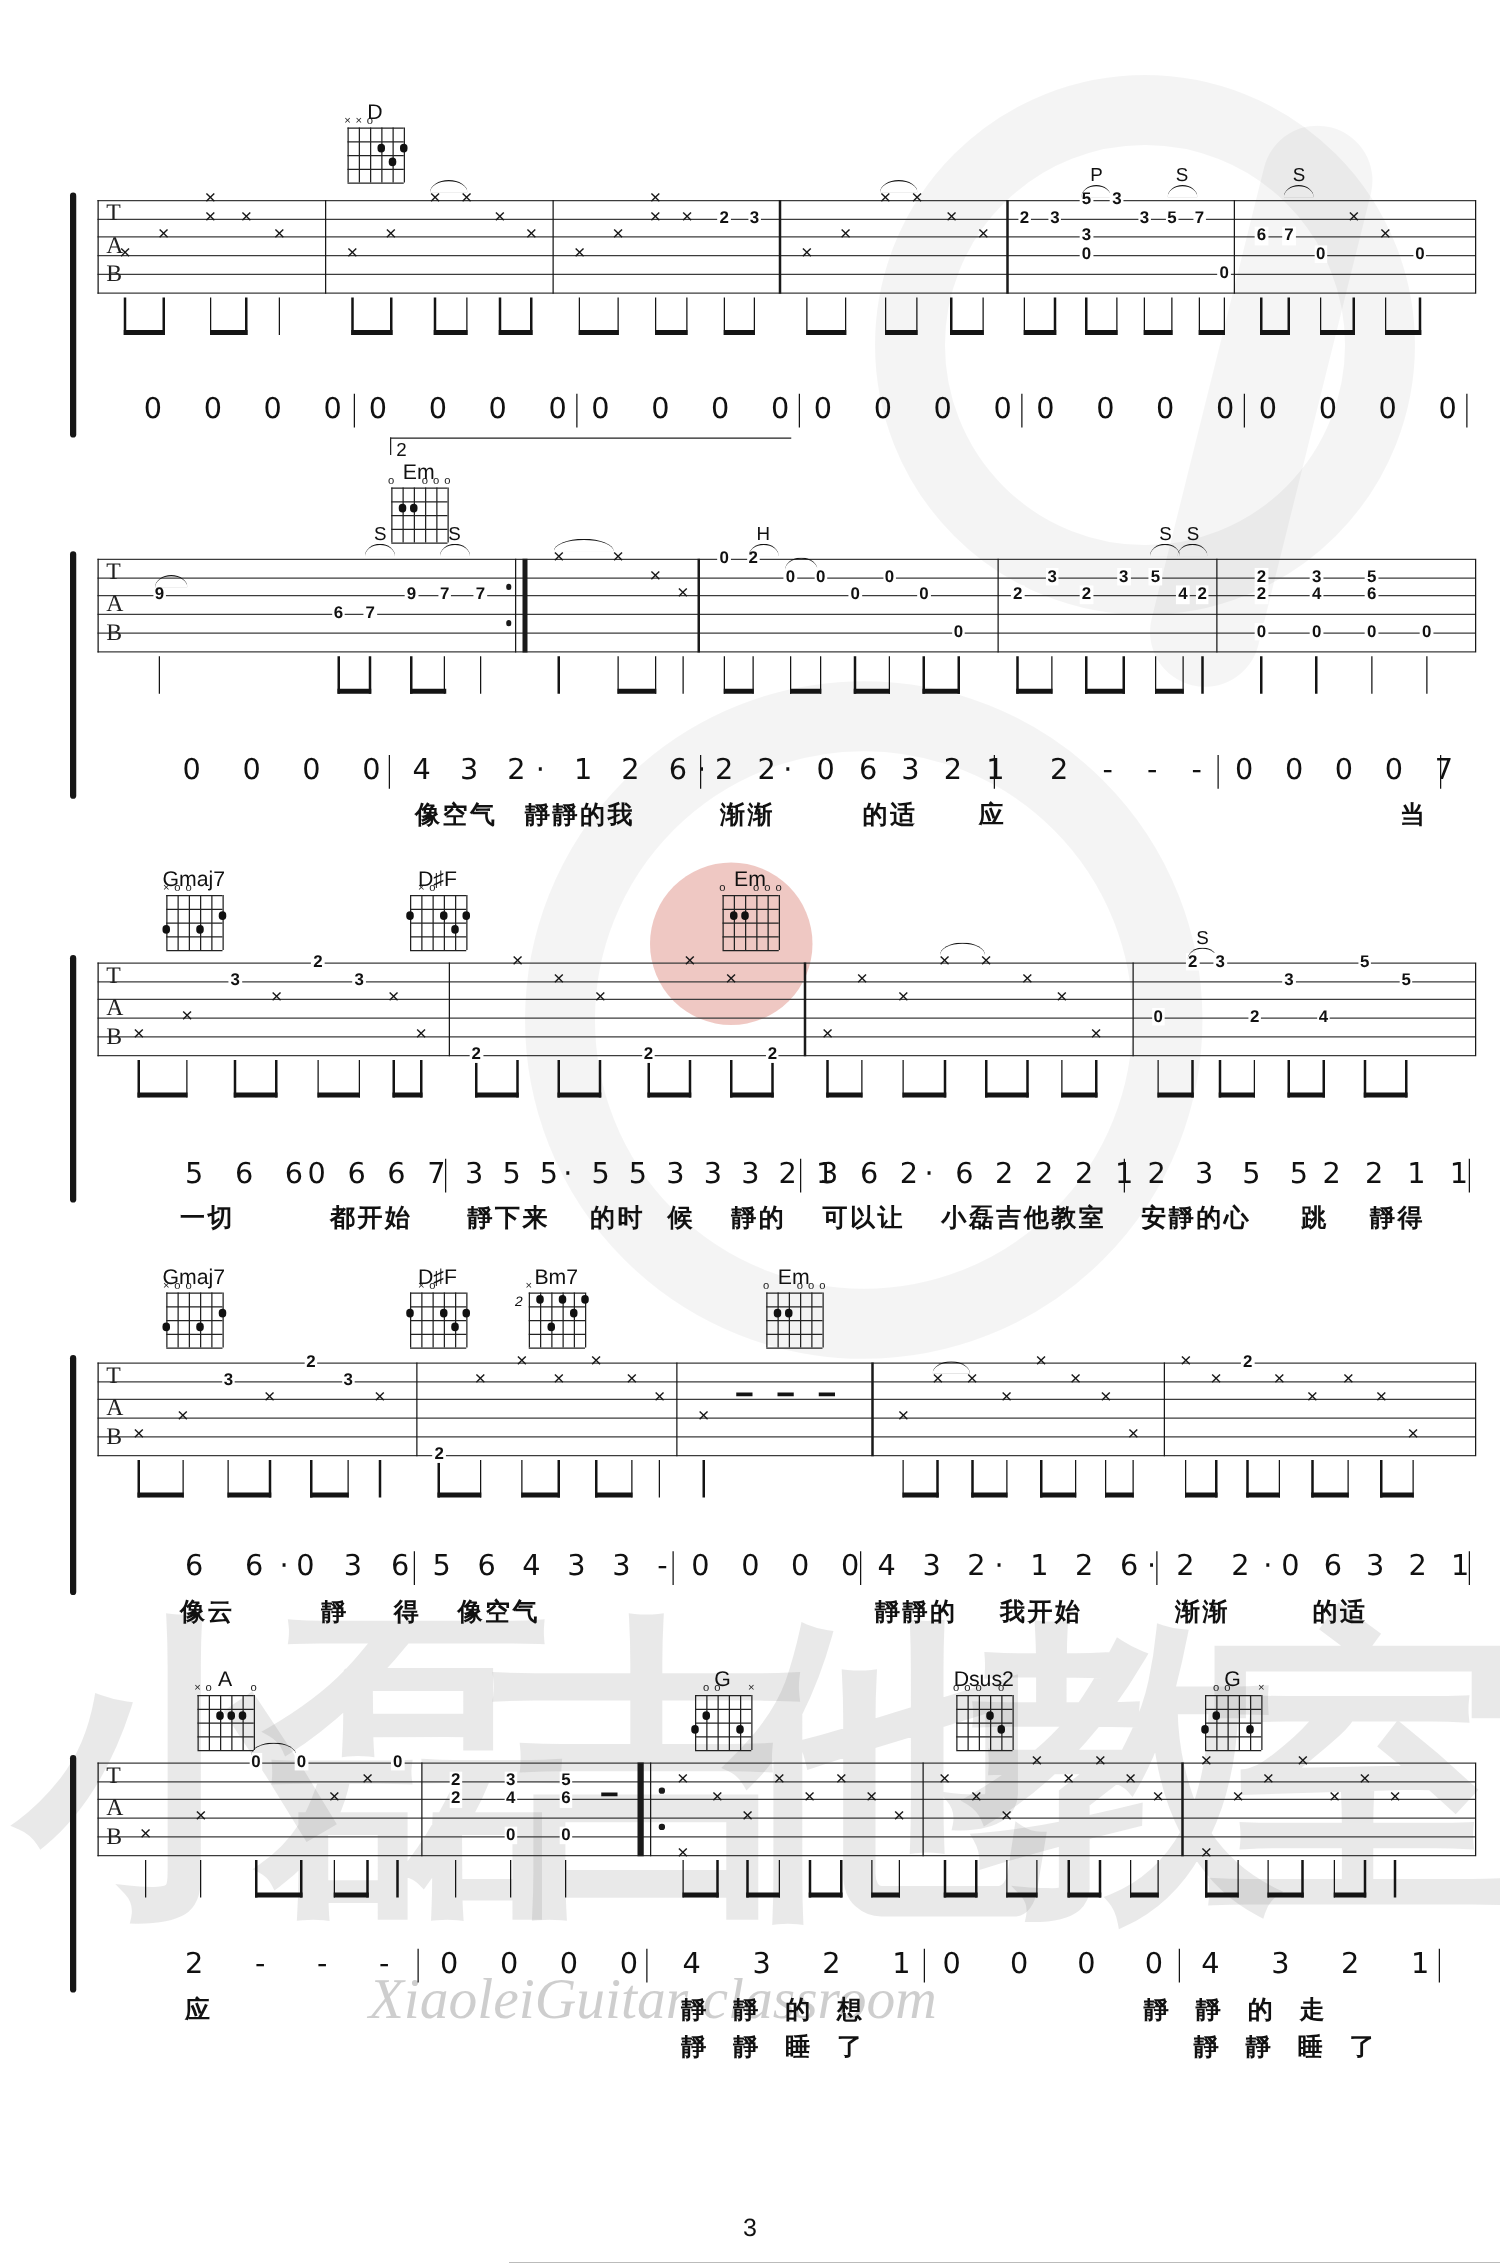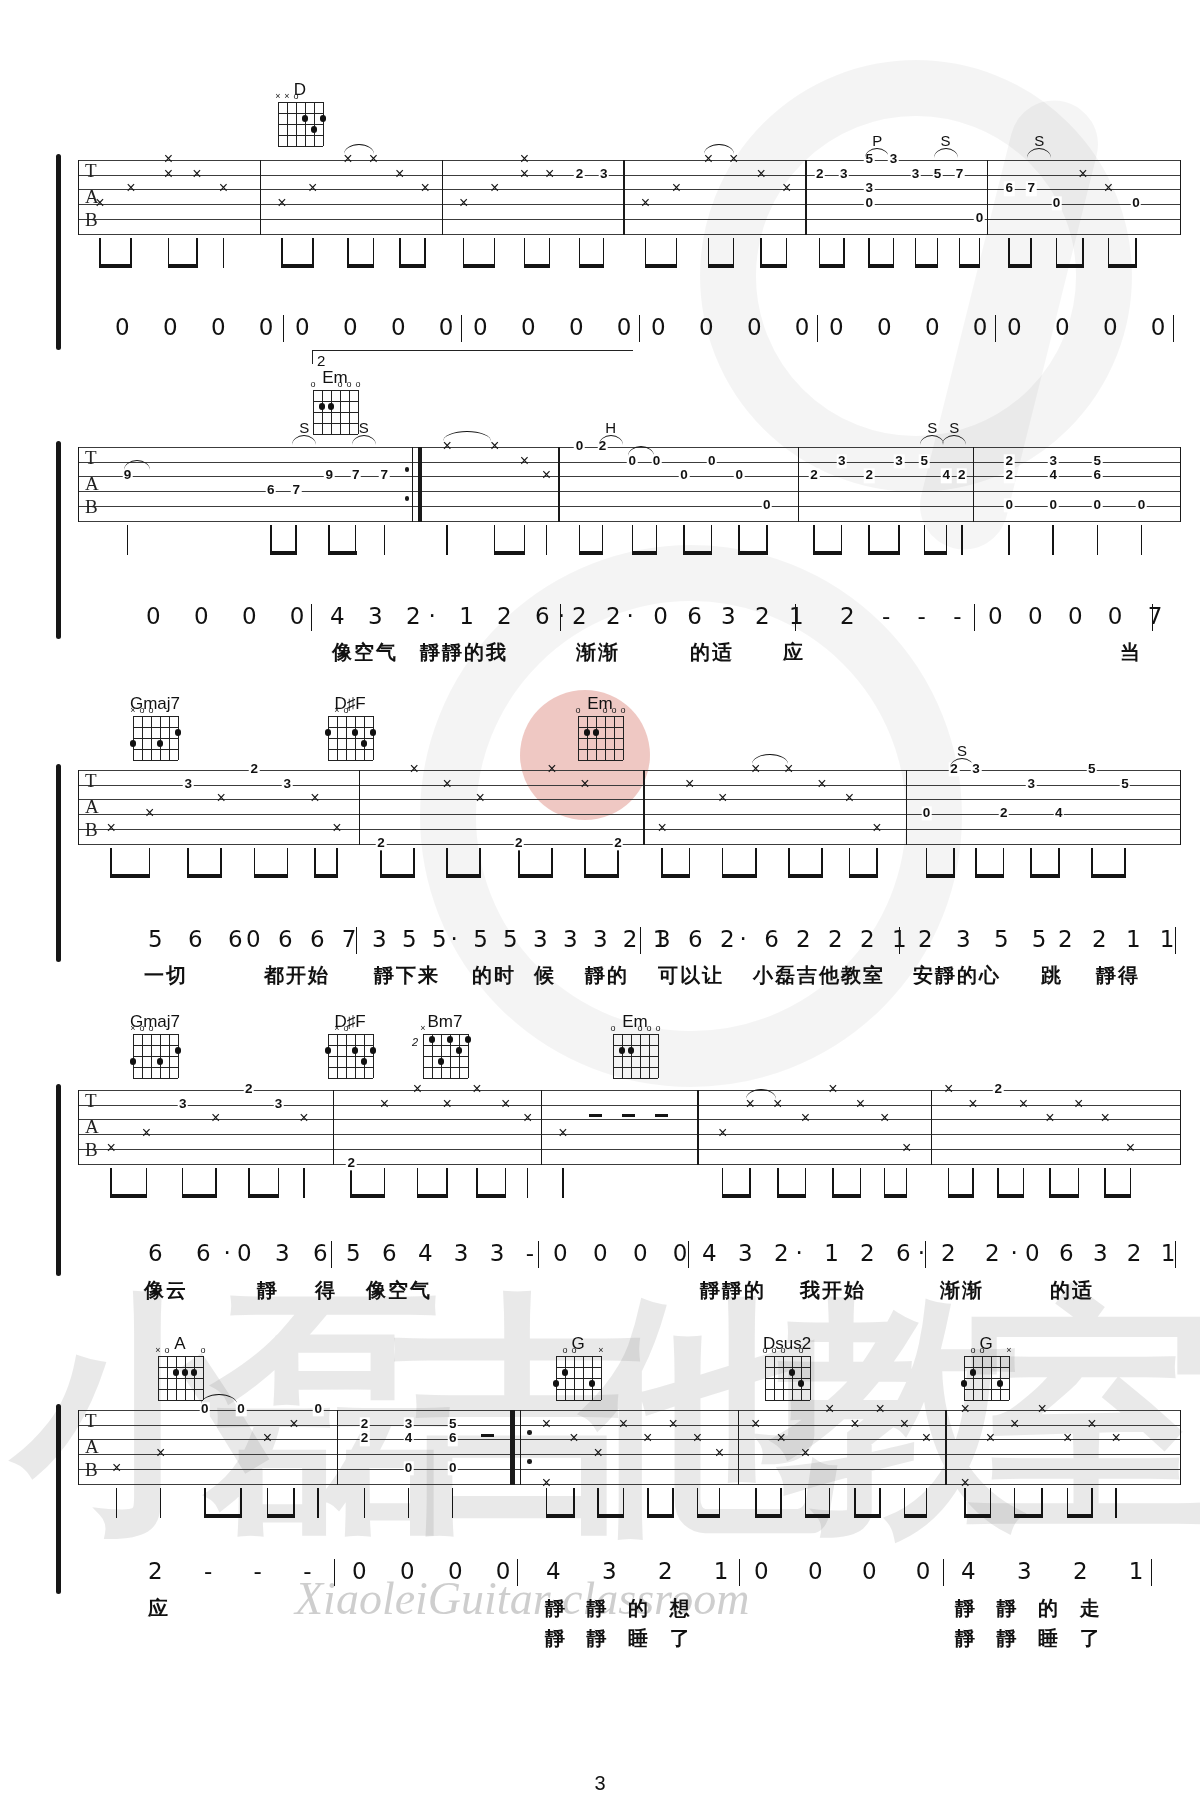--- a/index.html
+++ b/index.html
@@ -841,21 +841,21 @@
         <div class="jianpu" style="left: 352px; top: 1560px; letter-spacing: 13px;">0 0 0 0</div>
         <div class="jp-bar" style="left: 517px; top: 1559px;"></div>
         <div class="jianpu" style="left: 546px; top: 1560px; letter-spacing: 17px;">4 3 2 1</div>
         <div class="jp-bar" style="left: 739px; top: 1559px;"></div>
         <div class="jianpu" style="left: 754px; top: 1560px; letter-spacing: 16px;">0 0 0 0</div>
         <div class="jp-bar" style="left: 943px; top: 1559px;"></div>
         <div class="jianpu" style="left: 961px; top: 1560px; letter-spacing: 17px;">4 3 2 1</div>
         <div class="jp-bar" style="left: 1151px; top: 1559px;"></div>
         <div class="lyric" style="left: 148px; top: 1598px; letter-spacing: 2px;">应</div>
         <div class="lyric" style="left: 545px; top: 1598px; letter-spacing: 8px;">靜 靜 的 想</div>
-        <div class="lyric" style="left: 955px; top: 1598px; letter-spacing: 8px;">靜 靜 的 走</div>
+        <div class="lyric" style="left: 915px; top: 1598px; letter-spacing: 8px;">靜 靜 的 走</div>
         <div class="lyric" style="left: 545px; top: 1628px; letter-spacing: 8px;">靜 靜 睡 了</div>
         <div class="lyric" style="left: 955px; top: 1628px; letter-spacing: 8px;">靜 靜 睡 了</div>
         <div class="chord-name" style="left: 180px; top: 1335px;">A</div>
         <div class="chord-line-v" style="left: 158px; top: 1356px; height: 44px;"></div>
         <div class="chord-marker" style="left: 158px; top: 1346px;">×</div>
         <div class="chord-line-v" style="left: 167px; top: 1356px; height: 44px;"></div>
         <div class="chord-marker" style="left: 167px; top: 1346px;">o</div>
         <div class="chord-line-v" style="left: 176px; top: 1356px; height: 44px;"></div>
         <div class="chord-line-v" style="left: 185px; top: 1356px; height: 44px;"></div>
         <div class="chord-line-v" style="left: 194px; top: 1356px; height: 44px;"></div>

